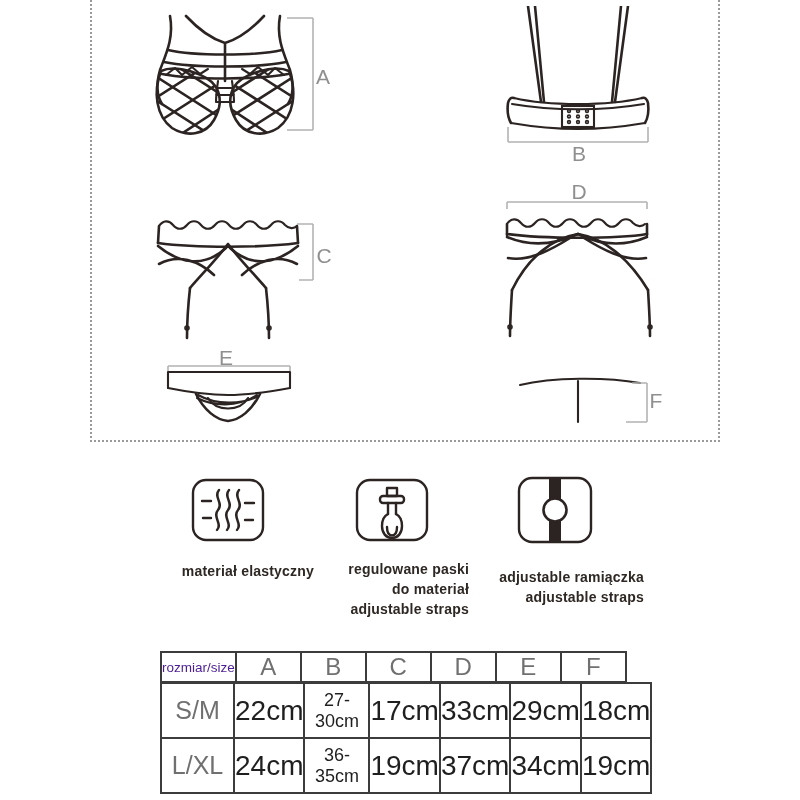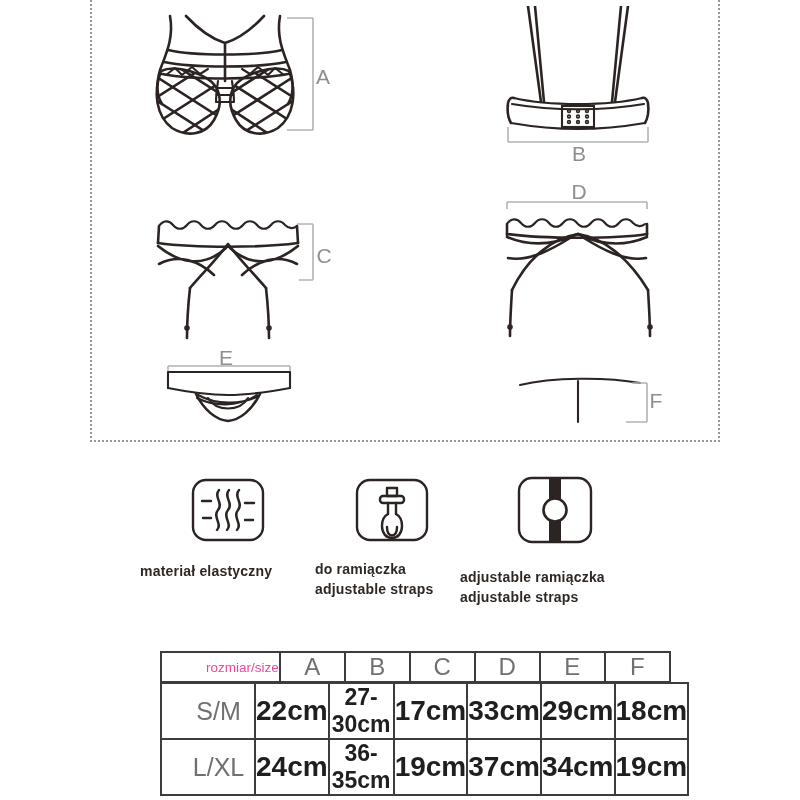--- a/index.html
+++ b/index.html
@@ -9,37 +9,37 @@
               border:2px dotted #9a9a9a;}
   .diag{position:absolute;}
   .diag path,.diag line{fill:none;stroke:#2b2422;stroke-width:2.6;stroke-linecap:round;stroke-linejoin:round;}
   .diag .thin{stroke-width:2.1;}
   .diag .bracket{stroke:#b3b3b3;stroke-width:1.6;stroke-linecap:butt;}
   .diag circle.clipdot{fill:none;stroke:#2b2422;stroke-width:1.6;}
   .measure-letter{position:absolute;width:22px;text-align:center;font-size:21px;
                   color:#8f8f8f;line-height:21px;}
   .feature-icon{position:absolute;}
   .feature-icon path,.feature-icon rect.outline{fill:none;stroke:#2b2422;stroke-width:2.4;stroke-linecap:round;stroke-linejoin:round;}
-  .caption{position:absolute;text-align:left;font-size:14px;font-weight:700;
+  .caption{position:absolute;text-align:right;font-size:14px;font-weight:700;
            color:#2e2824;line-height:20px;letter-spacing:.2px;}
   .caption span{display:block;}
   .tbl{position:absolute;left:160px;border-collapse:collapse;table-layout:fixed;}
   .tbl td{border:2px solid #3c3c3c;text-align:center;vertical-align:middle;padding:0;
           background:#fff;}
   .tbl-header{top:651px;}
   .tbl-header td{height:23px;}
   .tbl-body{top:682px;}
   .tbl-body tr{height:55px;}
   .w-size{width:71px;}
-  .w-col{width:63px;font-weight:bold;}
-  td.corner{font-size:13.5px;color:#ec4899;padding-left:44px;}
+  .w-col{width:63px;}
+  td.corner{font-size:13.5px;color:#4c1d95;}
   td.letter{font-size:24px;color:#707070;font-weight:400;}
-  td.sizecell{font-size:25px;color:#707070;padding-left:21px;}
+  td.sizecell{font-size:25px;color:#707070;}
   td.val{font-size:28px;color:#1f1f1f;}
-  td.val-small{font-size:23px;color:#1f1f1f;}
+  td.val-small{font-size:18px;color:#1f1f1f;}
 </style>
 </head>
 <body>
 
 <div class="stage">
 
   <div class="dashed-box"></div>
 
   <svg class="diag" style="left:148px;top:4px" width="175" height="140" viewBox="0 0 175 140">
     <defs>
@@ -151,21 +151,22 @@
 
   <svg class="feature-icon" style="left:354px;top:477px" width="76" height="66" viewBox="0 0 76 66">
     <rect class="outline" x="3" y="3" width="70" height="60" rx="13"></rect>
     <rect class="outline" x="33" y="11" width="10" height="8" stroke-width="2.2"></rect>
     <rect class="outline" x="26" y="19" width="24" height="7" rx="3" stroke-width="2.2"></rect>
     <path d="M34,26 L34,37 M42,26 L42,37" stroke-width="2.2"></path>
     <path d="M34,37 C30,39 28,44 28,49 C28,56 32,61 38,61 C44,61 48,56 48,49 C48,44 46,39 42,37" stroke-width="2.2"></path>
     <path d="M33,50 C33,56 35,58.5 38,58.5 C41,58.5 43,56 43,50" stroke-width="2"></path>
   </svg>
   <div class="caption" style="left:315px;top:559px;width:154px">
-    <span>do ramiączka</span>
+    <span>regulowane paski</span>
+    <span>do materiał</span>
     <span>adjustable straps</span>
   </div>
 
   <svg class="feature-icon" style="left:516px;top:475px" width="78" height="70" viewBox="0 0 78 70">
     <rect class="outline" x="3" y="3" width="72" height="64" rx="13"></rect>
     <rect x="33" y="4" width="12" height="62" fill="#2b2422" stroke="none"></rect>
     <circle cx="39" cy="35" r="11.5" fill="#ffffff" stroke="#2b2422" stroke-width="2.6"></circle>
   </svg>
   <div class="caption" style="left:460px;top:567px;width:184px">
     <span>adjustable ramiączka</span>

